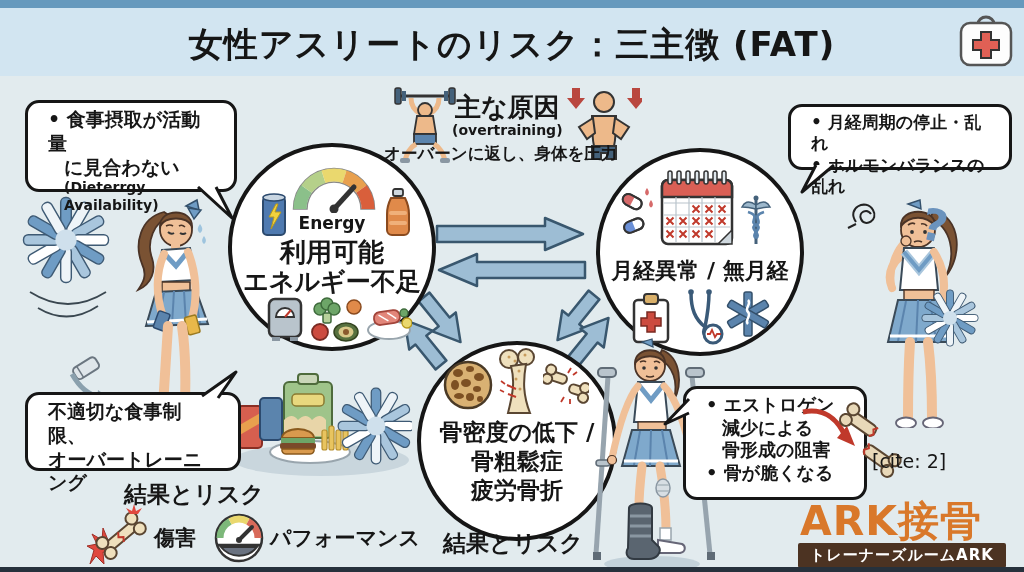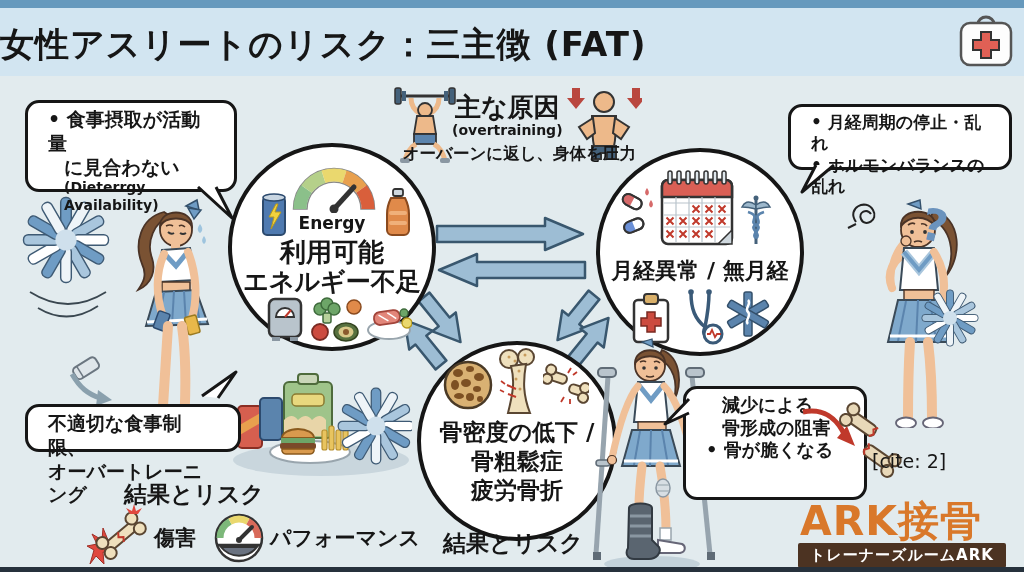--- a/index.html
+++ b/index.html
@@ -3,21 +3,21 @@
 <meta charset="utf-8">
 <style>
   html,body{margin:0;padding:0;}
   body{background:#9aa7b0;font-family:"DejaVu Sans","Liberation Sans",sans-serif;}
   #canvas{position:relative;width:1024px;height:572px;background:#e2ebee;overflow:hidden;
           font-family:"DejaVu Sans","Liberation Sans",sans-serif;color:#161616;}
   .abs{position:absolute;}
   
   #top-stripe{left:0;top:0;width:1024px;height:8px;background:#6699bd;z-index:1;}
   #header-band{left:0;top:8px;width:1024px;height:68px;background:#d2e5f1;z-index:1;}
-  #page-title{left:0;top:22px;width:1024px;text-align:left;font-size:34px;font-weight:bold;
+  #page-title{left:0;top:22px;width:1024px;text-align:center;font-size:34px;font-weight:bold;
               letter-spacing:1px;z-index:2;}
   
   .bubble{position:absolute;background:#fff;border:3px solid #161616;border-radius:14px;
           z-index:4;padding:5px 20px;box-sizing:border-box;font-weight:bold;line-height:1.25;}
   .bubble .ind{padding-left:16px;}
   .tail{position:absolute;z-index:5;}
   
   .node{position:absolute;background:#fff;border:4px solid #161616;border-radius:50%;z-index:2;
         box-sizing:border-box;}
   .node .ctr{position:absolute;left:0;width:100%;text-align:center;font-weight:bold;}
@@ -99,48 +99,49 @@
   <div class="label" style="left:452px;top:122px;font-size:14px">(overtraining)</div>
   <svg class="abs z2" style="left:566px;top:84px" width="76" height="84" viewBox="0 0 76 84">
     <path d="M8,2 v10 h5 l-9,11 -9,-11 h5 v-10 Z" transform="translate(6,2)" fill="#b9473f"></path>
     <path d="M8,2 v10 h5 l-9,11 -9,-11 h5 v-10 Z" transform="translate(66,2)" fill="#b9473f"></path>
     <circle cx="38" cy="18" r="10" fill="#edb98a" stroke="#333" stroke-width="2"></circle>
     <path d="M26,32 C26,46 26,54 28,62 h20 c2,-8 2,-16 2,-30 Z" fill="#edb98a" stroke="#333" stroke-width="2"></path>
     <path d="M27,34 L13,43 L21,55 L29,49 Z" fill="#edb98a" stroke="#333" stroke-width="2"></path>
     <path d="M49,34 L63,43 L55,55 L47,49 Z" fill="#edb98a" stroke="#333" stroke-width="2"></path>
     <path d="M26,62 h24 v13 h-9 v-6 h-6 v6 h-9 Z" fill="#44617a" stroke="#333" stroke-width="2"></path>
   </svg>
-  <div class="label" style="left:384px;top:143px;width:252px;text-align:right;font-size:16.5px">オーバーンに返し、身体を圧力</div>
+  <div class="label" style="left:384px;top:143px;width:252px;text-align:left;font-size:16.5px">オーバーンに返し、身体を圧力</div>
 
   <div class="bubble" style="left:25px;top:100px;width:212px;height:92px;font-size:19px">
     <div>• 食事摂取が活動量</div>
     <div class="ind">に見合わない</div>
     <div class="ind" style="font-size:14px">(Dieterrgy Availability)</div>
   </div>
   <svg class="tail" style="left:192px;top:186px" width="46" height="36">
     <path d="M6,1 L40,32 L24,1" fill="#fff" stroke="#161616" stroke-width="3" stroke-linejoin="round"></path>
   </svg>
 
   <div class="bubble" style="left:788px;top:104px;width:224px;height:66px;font-size:17px">
     <div>• 月経周期の停止・乱れ</div>
     <div>• ホルモンバランスの乱れ</div>
   </div>
   <svg class="tail" style="left:798px;top:164px" width="44" height="34">
     <path d="M36,1 L4,28 L18,1" fill="#fff" stroke="#161616" stroke-width="3" stroke-linejoin="round"></path>
   </svg>
 
-  <div class="bubble" style="left:25px;top:404px;width:216px;height:48px;font-size:19px">
+  <div class="bubble" style="left:25px;top:392px;width:216px;height:79px;font-size:19px">
     <div>不適切な食事制限、</div>
     <div>オーバートレーニング</div>
   </div>
   <svg class="tail" style="left:198px;top:370px" width="44" height="30">
     <path d="M4,26 L38,2 L20,28" fill="#fff" stroke="#161616" stroke-width="3" stroke-linejoin="round"></path>
   </svg>
 
   <div class="bubble" style="left:683px;top:386px;width:184px;height:114px;font-size:18px">
+    <div>• エストロゲン</div>
     <div class="ind">減少による</div>
     <div class="ind">骨形成の阻害</div>
     <div>• 骨が脆くなる</div>
   </div>
   <svg class="tail" style="left:662px;top:396px" width="30" height="32">
     <path d="M27,3 L3,28 L27,17" fill="#fff" stroke="#161616" stroke-width="3" stroke-linejoin="round"></path>
   </svg>
   <svg class="abs z5" style="left:795px;top:400px" width="118" height="98" viewBox="0 0 118 98">
     <path d="M8,12 C28,8 42,18 50,36" fill="none" stroke="#c0392b" stroke-width="5"></path>
     <polygon points="42,38 60,46 52,26" fill="#c0392b"></polygon>

